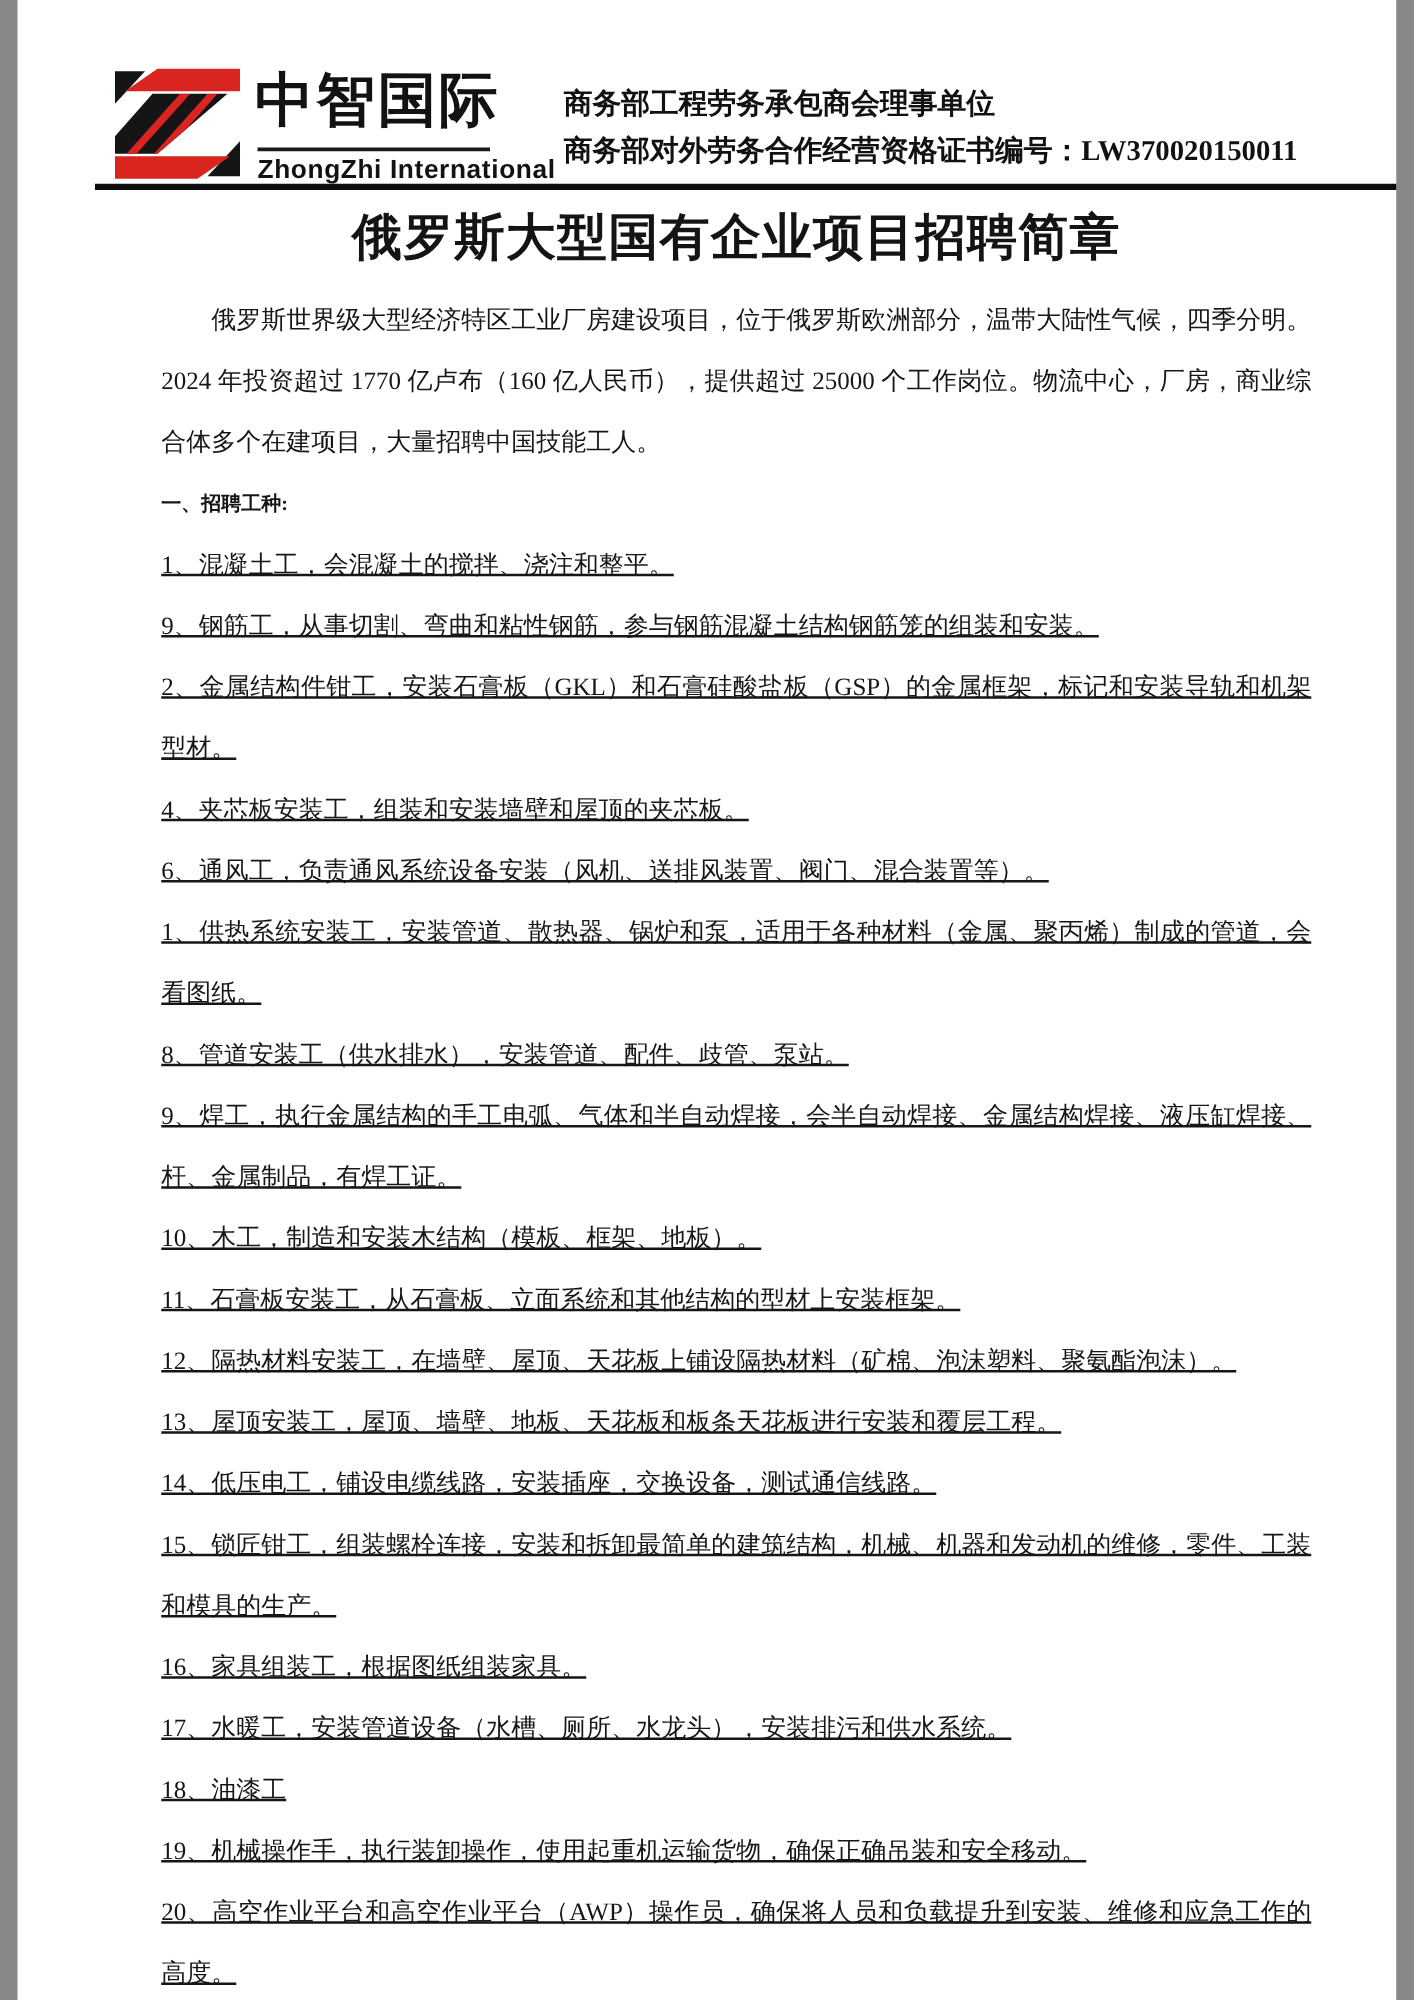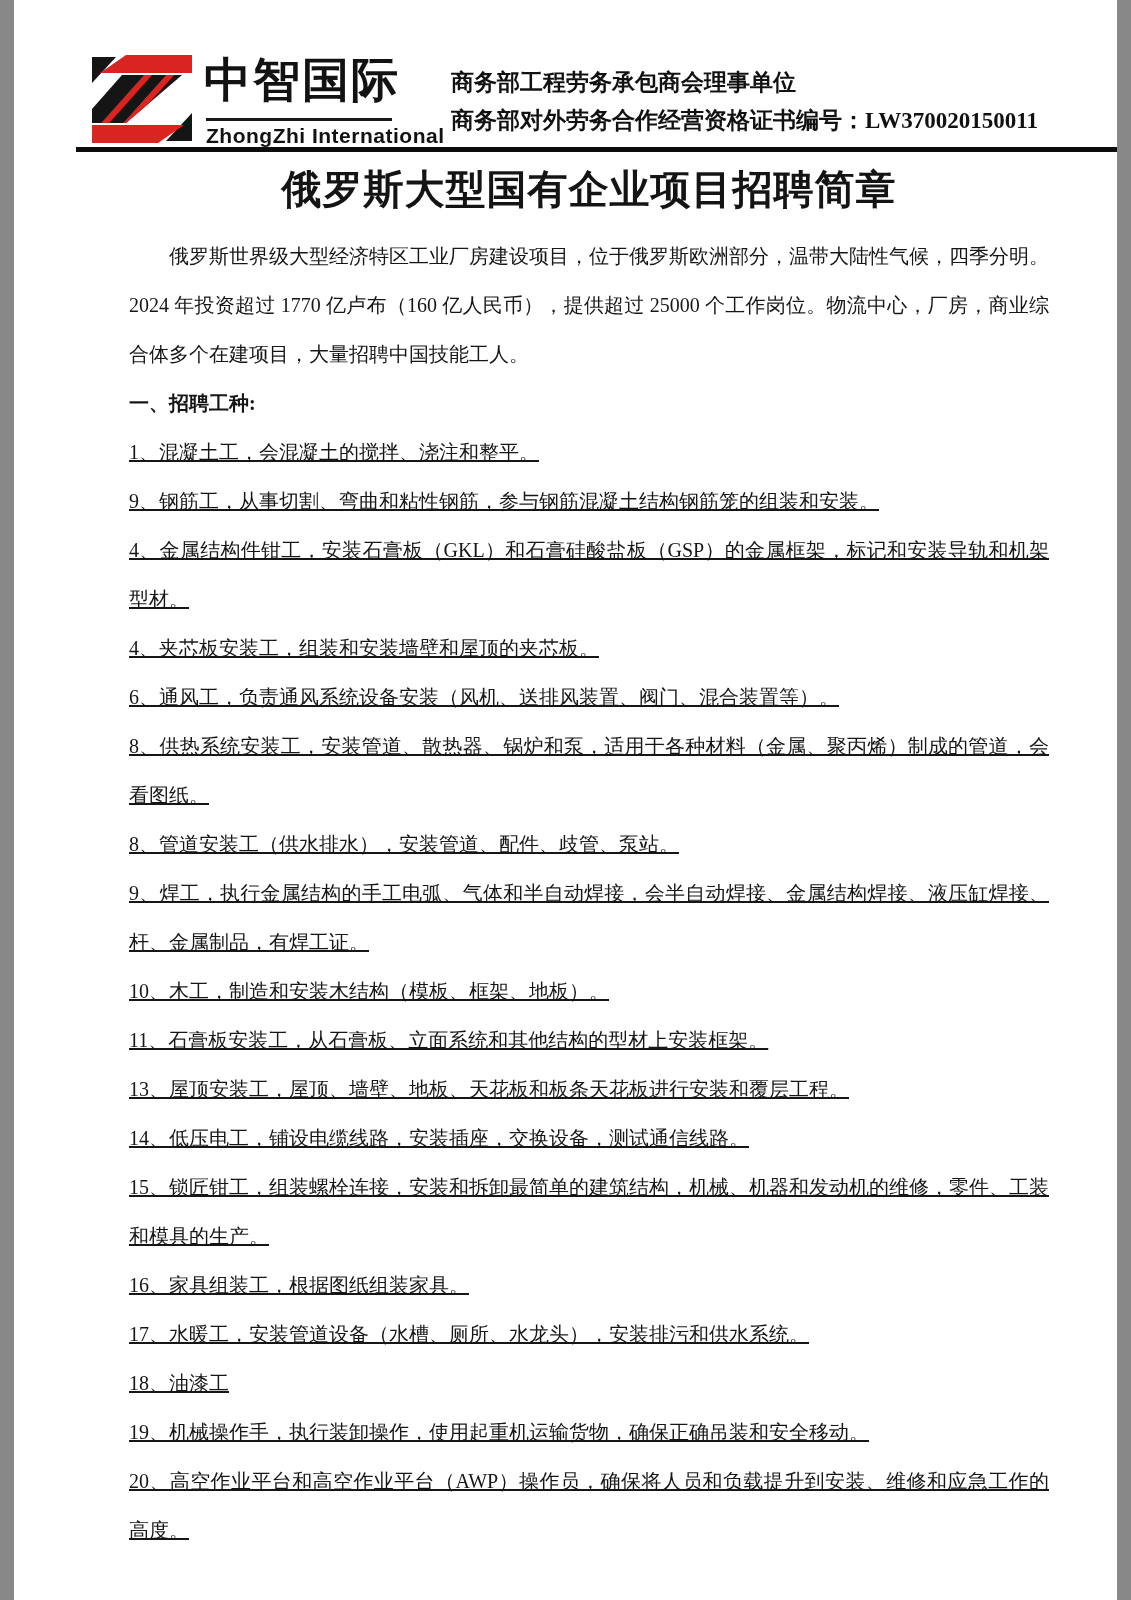--- a/index.html
+++ b/index.html
@@ -75,21 +75,21 @@
   .intro {
     margin: 0;
     text-indent: 2em;
     font-size: 20px;
     line-height: 49px;
     text-align: justify;
     text-justify: inter-ideograph;
   }
   .section-heading {
     margin: 0;
-    font-size: 20px;
+    font-size: 16px;
     font-weight: 700;
     line-height: 49px;
   }
   .job-list { margin: 0; }
   .job-list .item {
     margin: 0;
     font-size: 20px;
     line-height: 49px;
     text-align: justify;
     text-justify: inter-ideograph;
@@ -136,28 +136,29 @@
     <div class="header-rule"></div>
   </div>
 
   <div class="content">
     <h1 class="doc-title">俄罗斯大型国有企业项目招聘简章</h1>
     <p class="intro">俄罗斯世界级大型经济特区工业厂房建设项目，位于俄罗斯欧洲部分，温带大陆性气候，四季分明。2024 年投资超过 1770 亿卢布（160 亿人民币），提供超过 25000 个工作岗位。物流中心，厂房，商业综合体多个在建项目，大量招聘中国技能工人。</p>
     <p class="section-heading">一、招聘工种:</p>
     <div class="job-list">
         <p class="item">1、混凝土工，会混凝土的搅拌、浇注和整平。</p>
         <p class="item">9、钢筋工，从事切割、弯曲和粘性钢筋，参与钢筋混凝土结构钢筋笼的组装和安装。</p>
-        <p class="item">4、金属结构件钳工，安装石膏板（GKL）和石膏硅酸盐板（GSP）的金属框架，标记和安装导轨和机架型材。</p>
+        <p class="item">2、金属结构件钳工，安装石膏板（GKL）和石膏硅酸盐板（GSP）的金属框架，标记和安装导轨和机架型材。</p>
         <p class="item">4、夹芯板安装工，组装和安装墙壁和屋顶的夹芯板。</p>
         <p class="item">6、通风工，负责通风系统设备安装（风机、送排风装置、阀门、混合装置等）。</p>
-        <p class="item">8、供热系统安装工，安装管道、散热器、锅炉和泵，适用于各种材料（金属、聚丙烯）制成的管道，会看图纸。</p>
+        <p class="item">1、供热系统安装工，安装管道、散热器、锅炉和泵，适用于各种材料（金属、聚丙烯）制成的管道，会看图纸。</p>
         <p class="item">8、管道安装工（供水排水），安装管道、配件、歧管、泵站。</p>
         <p class="item">9、焊工，执行金属结构的手工电弧、气体和半自动焊接，会半自动焊接、金属结构焊接、液压缸焊接、杆、金属制品，有焊工证。</p>
         <p class="item">10、木工，制造和安装木结构（模板、框架、地板）。</p>
         <p class="item">11、石膏板安装工，从石膏板、立面系统和其他结构的型材上安装框架。</p>
+        <p class="item">12、隔热材料安装工，在墙壁、屋顶、天花板上铺设隔热材料（矿棉、泡沫塑料、聚氨酯泡沫）。</p>
         <p class="item">13、屋顶安装工，屋顶、墙壁、地板、天花板和板条天花板进行安装和覆层工程。</p>
         <p class="item">14、低压电工，铺设电缆线路，安装插座，交换设备，测试通信线路。</p>
         <p class="item">15、锁匠钳工，组装螺栓连接，安装和拆卸最简单的建筑结构，机械、机器和发动机的维修，零件、工装和模具的生产。</p>
         <p class="item">16、家具组装工，根据图纸组装家具。</p>
         <p class="item">17、水暖工，安装管道设备（水槽、厕所、水龙头），安装排污和供水系统。</p>
         <p class="item">18、油漆工</p>
         <p class="item">19、机械操作手，执行装卸操作，使用起重机运输货物，确保正确吊装和安全移动。</p>
         <p class="item">20、高空作业平台和高空作业平台（AWP）操作员，确保将人员和负载提升到安装、维修和应急工作的高度。</p>
       </div>
   </div>

